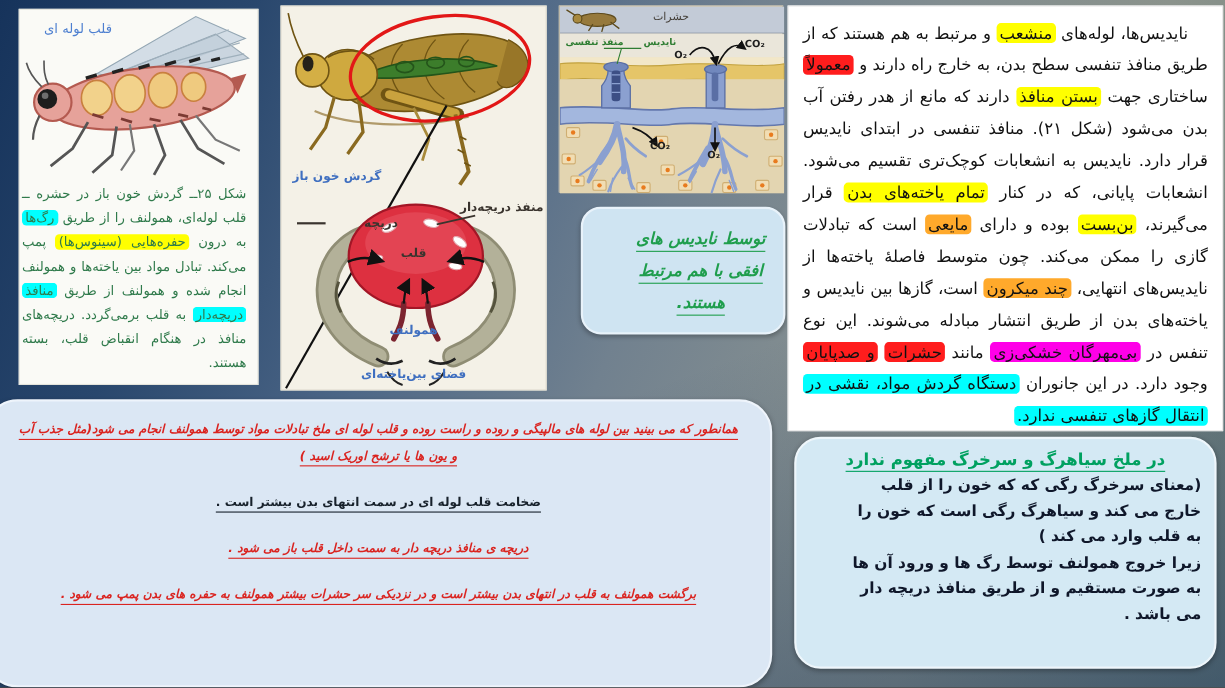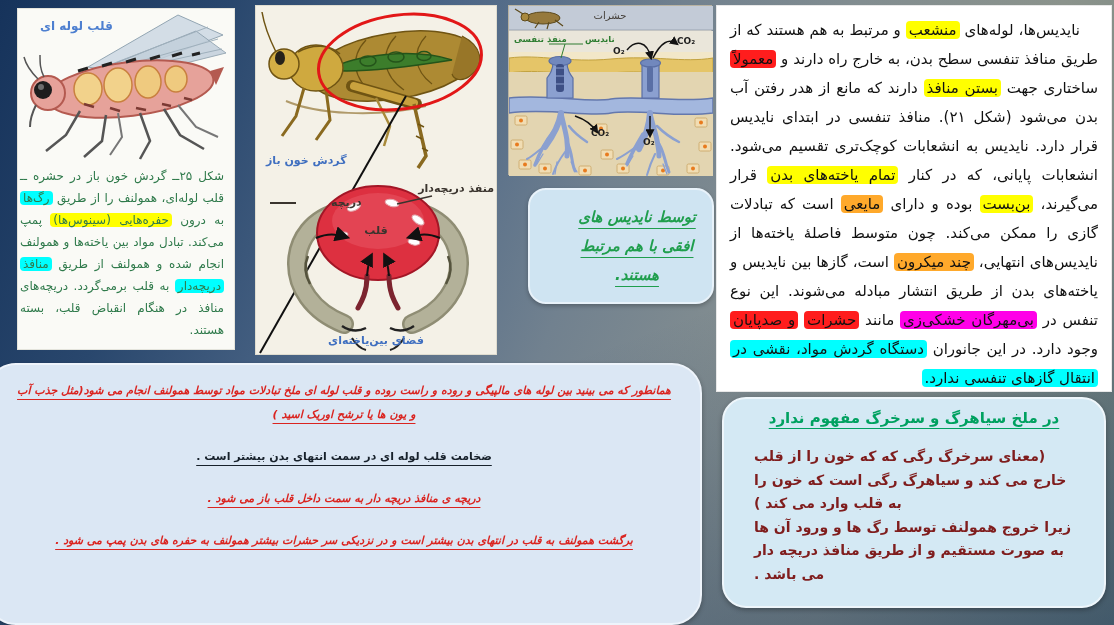--- a/index.html
+++ b/index.html
@@ -7,21 +7,21 @@
     position:relative;width:1114px;height:625px;overflow:hidden;
     font-family:"DejaVu Sans",sans-serif;
     background:
       linear-gradient(160deg, rgba(20,48,88,0) 55%, rgba(26,54,92,.55) 100%),
       linear-gradient(112deg,#16335b 0%,#29476d 17%,#4d6787 34%,#71818f 50%,#828d90 63%,#8b938c 78%,#7c8a83 92%,#74857c 100%);
   }
   .panel{position:absolute;box-sizing:border-box;}
   
   .left-panel{left:17px;top:8px;width:218px;height:342px;background:#fafaf6;border:1px solid #e4e4dc;}
   .fly-area{position:relative;height:152px;}
-  .fig-label-blue{position:absolute;color:#4d7fd0;font-size:12px;font-weight:bold;}
+  .fig-label-blue{position:absolute;color:#4d7fd0;font-size:12px;font-weight:normal;}
   .tubular-heart-lbl{top:10px;left:22px;}
   .caption{direction:rtl;text-align:justify;margin:4px 10px 0 2px;font-size:12px;line-height:22px;color:#2f7a4b;}
   
   .hl{padding:0 3px;border-radius:4px;-webkit-box-decoration-break:clone;box-decoration-break:clone;}
   .hl-yellow{background:#ffff00;}
   .hl-cyan{background:#00ffff;}
   .hl-red{background:#ff1d1d;}
   .hl-orange{background:#ffa92b;}
   .hl-magenta{background:#ff00e8;}
   
@@ -50,21 +50,21 @@
     border-radius:30px;padding:12px 26px;box-shadow:0 2px 5px rgba(0,0,0,.3);}
   .note-line{direction:rtl;text-align:center;margin:0 0 13px 0;font-weight:bold;font-size:11px;line-height:24px;
     text-decoration:underline;text-underline-offset:5px;}
   .note-red{color:#da2420;font-style:italic;}
   .note-black{color:#17212b;}
   
   .notes-right{left:722px;top:397px;width:384px;height:211px;background:#d4e9f4;border:2px solid #eef6fb;
     border-radius:24px;padding:8px 12px;box-shadow:0 2px 5px rgba(0,0,0,.3);}
   .nr-title{direction:rtl;text-align:center;margin:2px 0 3px 0;color:#00a160;font-weight:bold;font-size:15px;
     text-decoration:underline;text-underline-offset:5px;}
-  .nr-body{direction:rtl;text-align:left;margin:18px;color:#7f1d1d;font-weight:bold;font-size:14px;line-height:23.5px;white-space:pre-line;}
+  .nr-body{direction:rtl;text-align:right;margin:0;color:#0f172a;font-weight:bold;font-size:14px;line-height:23.5px;white-space:pre-line;}
 </style>
 </head>
 <body>
 
 <div class="slide">
 
   <div class="panel left-panel">
     <div class="fly-area">
       <span class="fig-label-blue tubular-heart-lbl">قلب لوله ای</span>
       <svg width="218" height="152" viewBox="0 0 218 152">
@@ -169,20 +169,21 @@
     </svg>
     <span class="mid-lbl lbl-blue" style="top:148px;left:10px;">گردش خون باز</span>
     <div class="mid-lbl lbl-dark lbl-row" style="top:190px;left:14px;gap:35px;">
       <span>دریچه</span>
         <span class="dash" style="width:26px;"></span>
     </div>
     <div class="mid-lbl lbl-dark lbl-row" style="top:176px;right:2px;">
       <span>منفذ دریچه‌دار</span>
     </div>
     <span class="mid-lbl lbl-dark" style="top:218px;left:0;right:0;text-align:center;">قلب</span>
+    <span class="mid-lbl lbl-blue" style="top:288px;left:0;right:0;text-align:center;">همولنف</span>
     <span class="mid-lbl lbl-blue" style="top:328px;left:0;right:0;text-align:center;">فضای بین‌یاخته‌ای</span>
   </div>
 
   <div class="panel trachea-panel">
     <svg width="204" height="170" viewBox="0 0 204 170">
       <defs>
         <marker id="arr2" markerWidth="6" markerHeight="6" refX="4.5" refY="3" orient="auto">
           <path d="M0,0 L6,3 L0,6 Z" fill="#111"></path>
         </marker>
       </defs>

